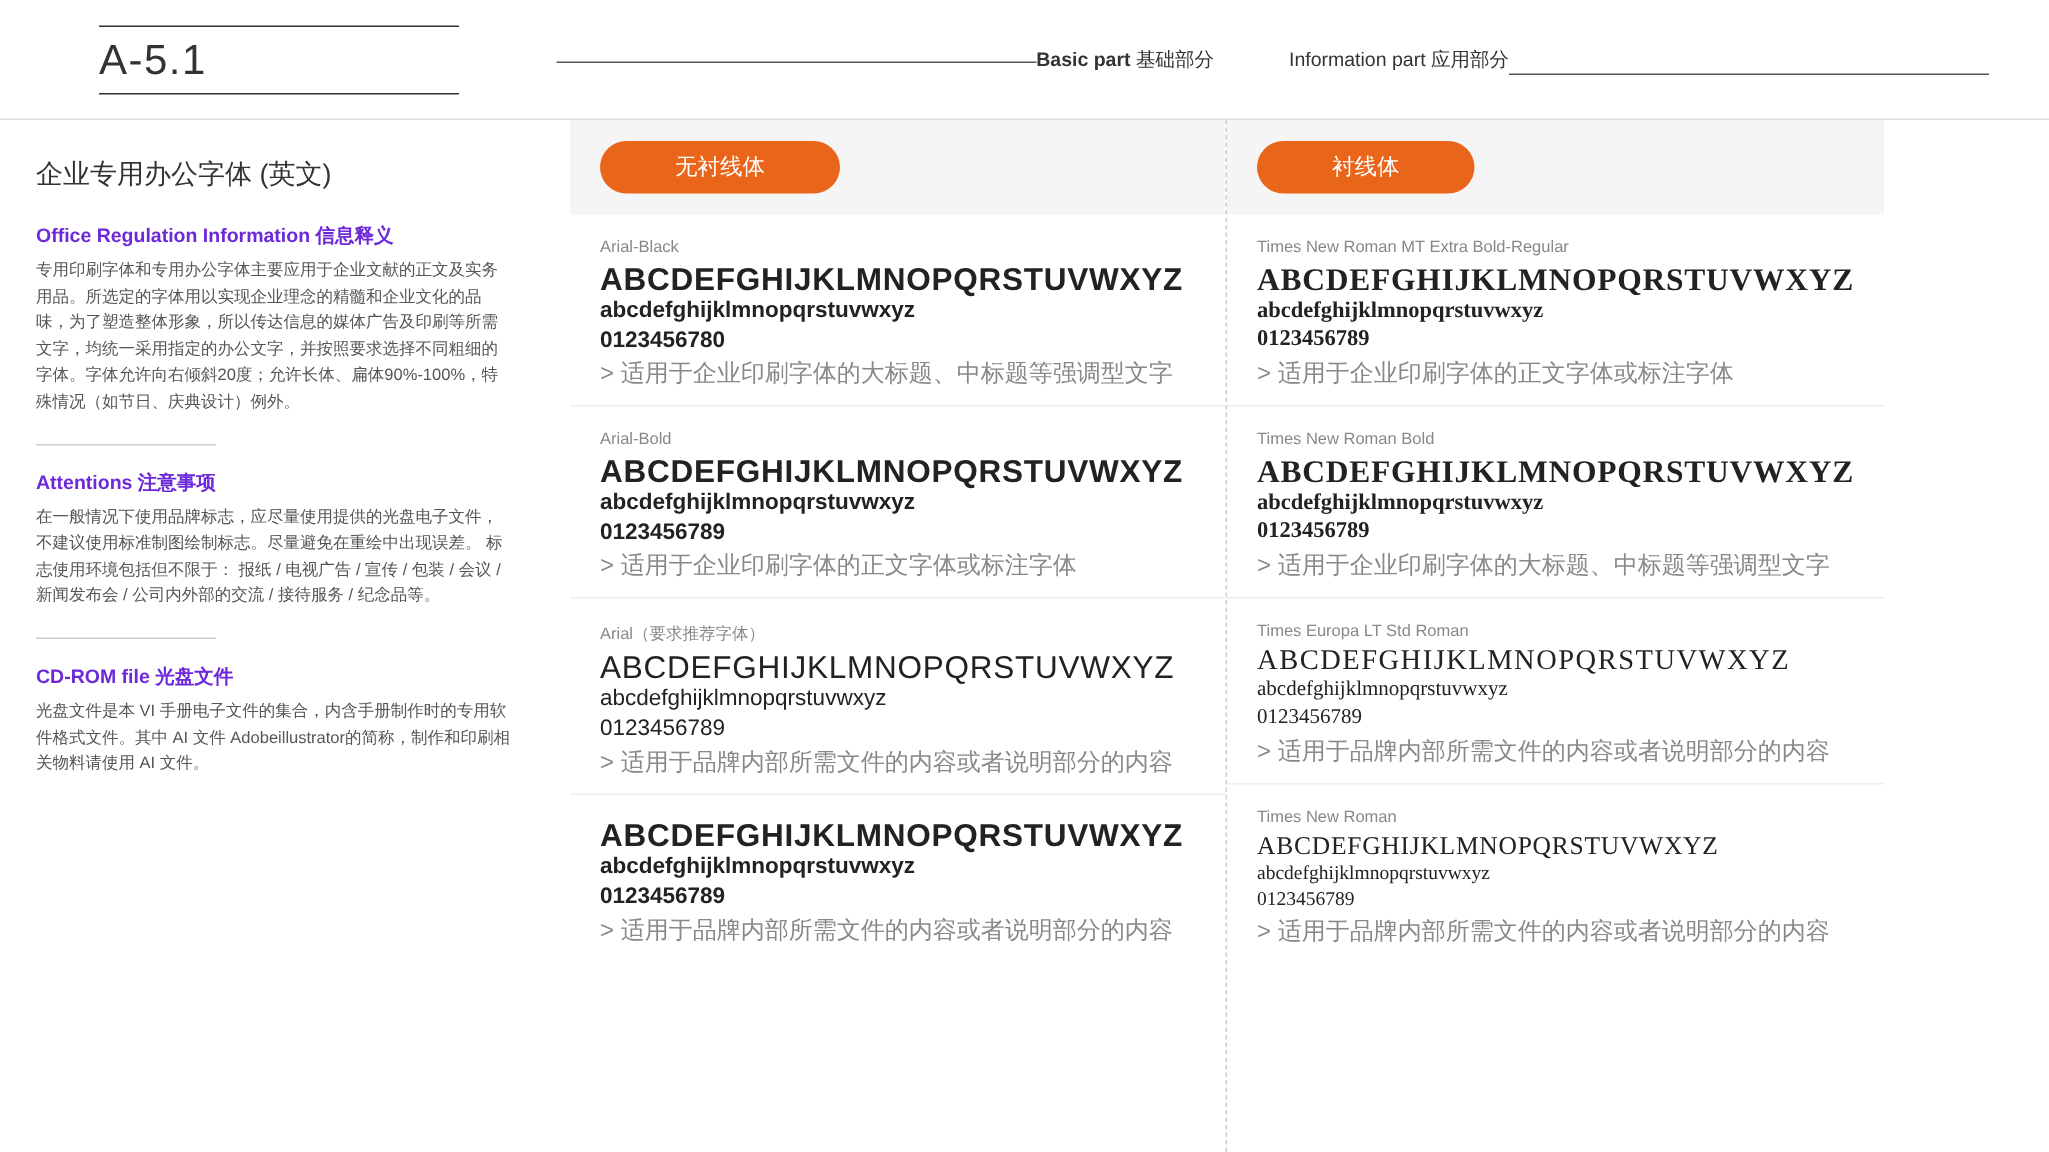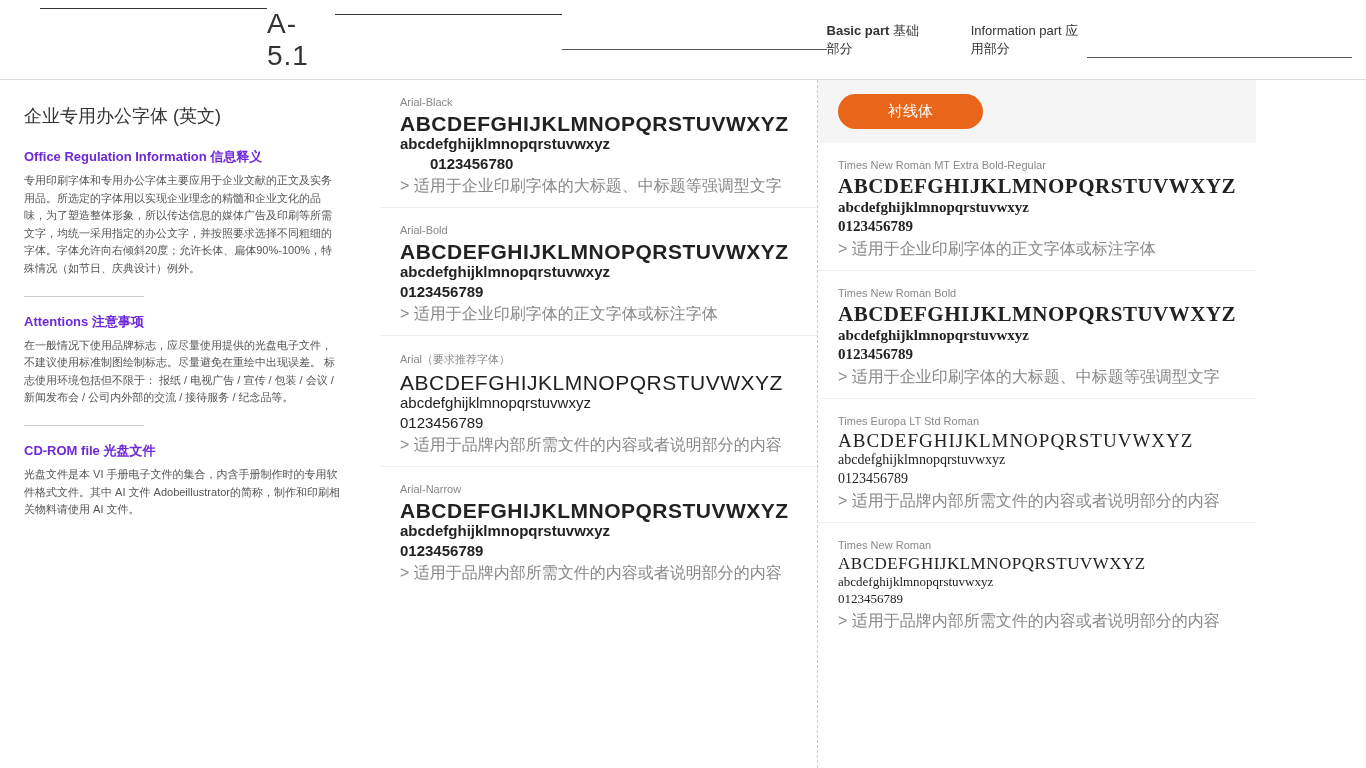--- a/index.html
+++ b/index.html
@@ -16,22 +16,23 @@
     .header {
       display: flex;
       align-items: center;
       justify-content: space-between;
       padding: 0 40px;
       height: 80px;
       border-bottom: 1px solid #ddd;
     }
     .header-left {
       display: flex;
-      flex-direction: row;
+      flex-direction: column;
       justify-content: center;
+      margin-left: 26px;
     }
     .header-top-line {
       width: 240px;
       height: 1px;
       background: #333;
       margin-bottom: 6px;
     }
     .page-id {
       font-size: 28px;
       font-weight: 400;
@@ -272,47 +273,49 @@
 
     <div class="sidebar-section">
       <div class="sidebar-section-title">CD-ROM file 光盘文件</div>
       <div class="sidebar-section-text">光盘文件是本 VI 手册电子文件的集合，内含手册制作时的专用软件格式文件。其中 AI 文件 Adobeillustrator的简称，制作和印刷相关物料请使用 AI 文件。</div>
     </div>
   </div>
 
   <div class="content-grid">
 
     <div class="left-col">
+      <div class="col-header">
+        <span class="orange-badge">无衬线体</span>
+      </div>
 
       <div class="font-entry">
         <div class="font-name">Arial-Black</div>
         <div class="font-upper" style="font-family:Arial,sans-serif;font-weight:900;font-size:21px;">ABCDEFGHIJKLMNOPQRSTUVWXYZ</div>
         <div class="font-lower" style="font-family:Arial,sans-serif;font-weight:900;font-size:15px;">abcdefghijklmnopqrstuvwxyz</div>
-        <div class="font-nums" style="font-family:Arial,sans-serif;font-weight:900;font-size:15px;margin-left:30px;">0123456780</div>
+        <div class="font-nums" style="font-family:Arial,sans-serif;font-weight:900;font-size:15px;">0123456780</div>
         <div class="font-desc">适用于企业印刷字体的大标题、中标题等强调型文字</div>
       </div>
 
       <div class="font-entry">
         <div class="font-name">Arial-Bold</div>
         <div class="font-upper" style="font-family:Arial,sans-serif;font-weight:700;font-size:21px;">ABCDEFGHIJKLMNOPQRSTUVWXYZ</div>
         <div class="font-lower" style="font-family:Arial,sans-serif;font-weight:700;font-size:15px;">abcdefghijklmnopqrstuvwxyz</div>
         <div class="font-nums" style="font-family:Arial,sans-serif;font-weight:700;font-size:15px;">0123456789</div>
         <div class="font-desc">适用于企业印刷字体的正文字体或标注字体</div>
       </div>
 
       <div class="font-entry">
         <div class="font-name">Arial（要求推荐字体）</div>
         <div class="font-upper" style="font-family:Arial,sans-serif;font-weight:400;font-size:21px;">ABCDEFGHIJKLMNOPQRSTUVWXYZ</div>
         <div class="font-lower" style="font-family:Arial,sans-serif;font-weight:400;font-size:15px;">abcdefghijklmnopqrstuvwxyz</div>
         <div class="font-nums" style="font-family:Arial,sans-serif;font-weight:400;font-size:15px;">0123456789</div>
         <div class="font-desc">适用于品牌内部所需文件的内容或者说明部分的内容</div>
       </div>
 
       <div class="font-entry">
-        <div class="font-name">Arial-Narrow</div>
         <div class="font-upper" style="font-family:'Arial Narrow',Arial,sans-serif;font-weight:700;font-size:21px;">ABCDEFGHIJKLMNOPQRSTUVWXYZ</div>
         <div class="font-lower" style="font-family:'Arial Narrow',Arial,sans-serif;font-weight:700;font-size:15px;">abcdefghijklmnopqrstuvwxyz</div>
         <div class="font-nums" style="font-family:'Arial Narrow',Arial,sans-serif;font-weight:700;font-size:15px;">0123456789</div>
         <div class="font-desc">适用于品牌内部所需文件的内容或者说明部分的内容</div>
       </div>
     </div>
 
     <div class="right-col">
       <div class="col-header">
         <span class="orange-badge">衬线体</span>

